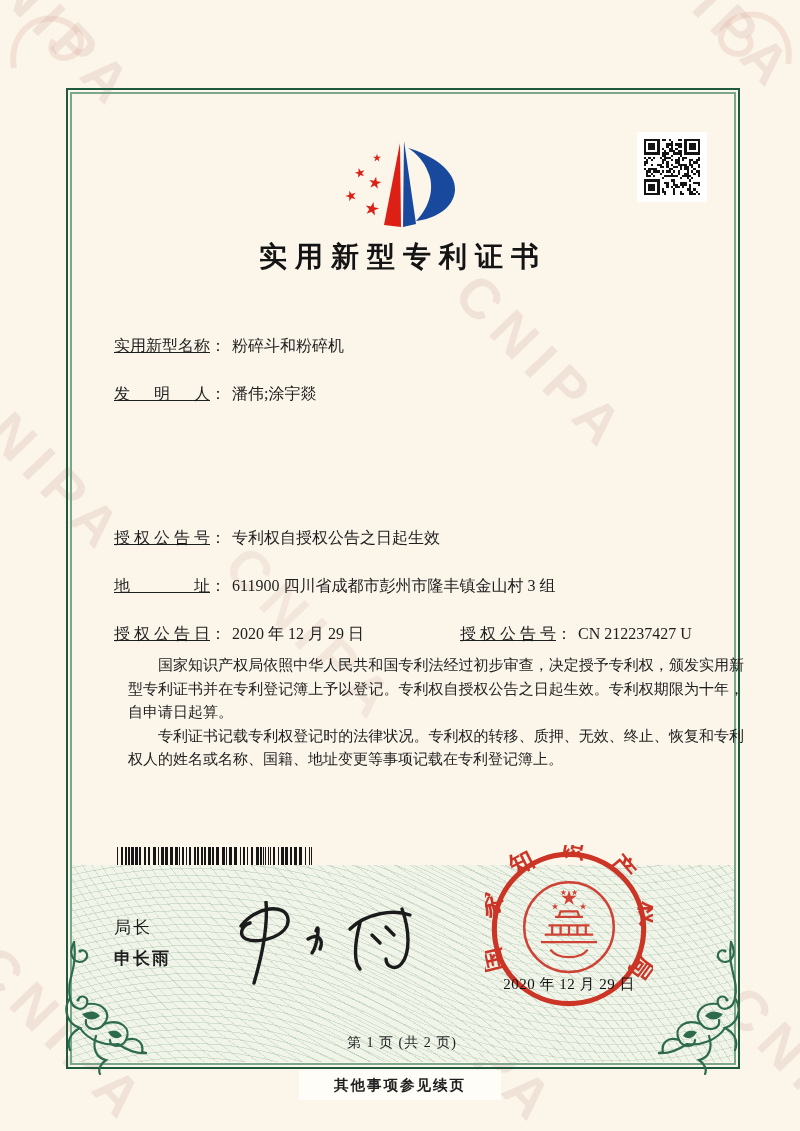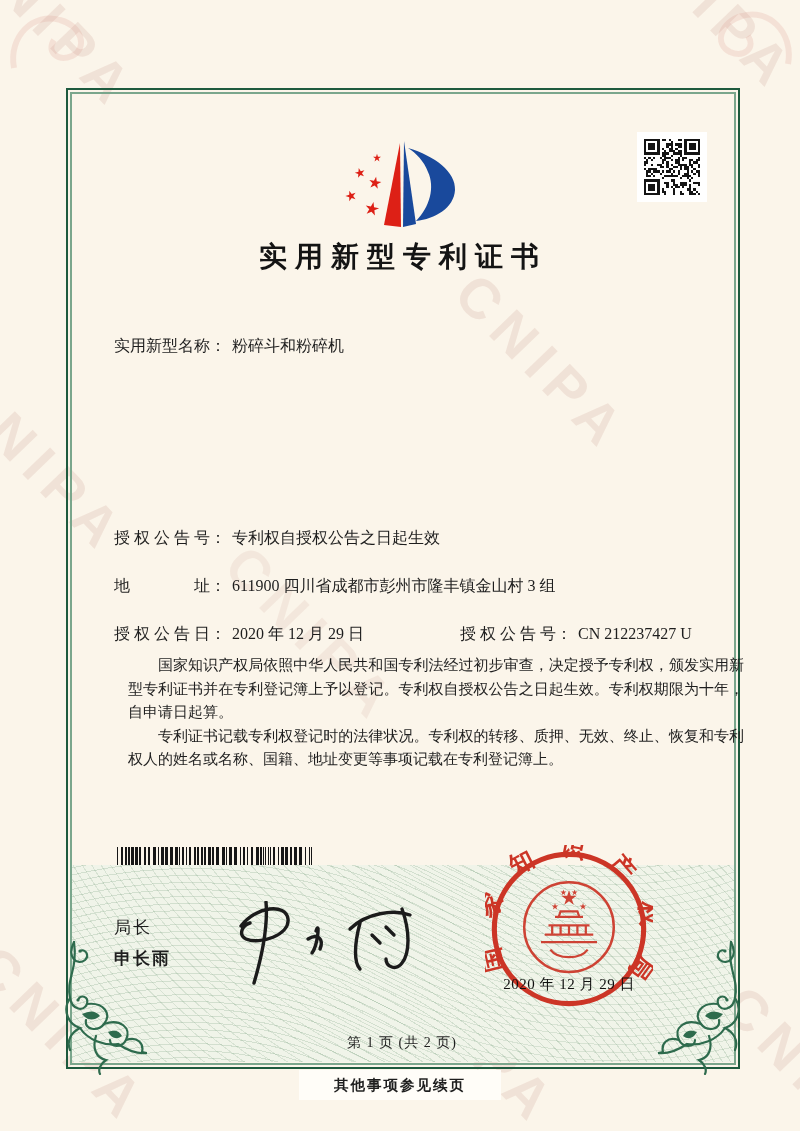--- a/index.html
+++ b/index.html
@@ -34,21 +34,21 @@
   .cert-no{position:absolute;left:104px;top:140px;font-size:16px;letter-spacing:3px;}
 
   .logo{position:absolute;left:334px;top:132px;width:132px;height:104px;}
   .qr-box{position:absolute;left:637px;top:132px;width:70px;height:70px;background:#fff;
           display:flex;align-items:center;justify-content:center;}
 
   .title{position:absolute;left:66px;top:238px;width:674px;text-align:center;
          font-size:28px;font-weight:700;letter-spacing:8px;color:#141414;font-family:Liberation Serif, serif;}
 
   .frow{position:absolute;left:114px;font-size:16px;white-space:nowrap;}
-  .flabel{display:inline-block;width:96px;text-align:justify;text-align-last:justify;vertical-align:bottom;}
+  .flabel{display:inline-block;width:96px;text-align:justify;text-align-last:justify;vertical-align:bottom;text-decoration:underline;}
   .fcolon{display:inline-block;margin-right:6px;}
   .pair2{position:absolute;left:346px;top:0;white-space:nowrap;}
 
   .paras{position:absolute;left:128px;top:655px;width:616px;font-size:15px;line-height:23.5px;
          text-align:justify;font-family:Liberation Mono, monospace;}
   .paras p{margin:0;text-indent:2em;}
 
   .barcode{position:absolute;left:115px;top:847px;width:206px;height:18px;z-index:5;}
   .barcode i{position:absolute;top:0;bottom:0;background:#161616;}
 
@@ -157,20 +157,23 @@
             <path fill-rule="evenodd" d="M0,0h7v7h-7z M1,1h5v5h-5z M2,2h3v3h-3z M18,0h7v7h-7z M19,1h5v5h-5z M20,2h3v3h-3z M0,18h7v7h-7z M1,19h5v5h-5z M2,20h3v3h-3z"></path>
             <path d="M8,0h1v1h-1zM9,0h1v1h-1zM11,0h1v1h-1zM15,0h1v1h-1zM16,0h1v1h-1zM12,1h1v1h-1zM10,2h1v1h-1zM11,2h1v1h-1zM12,2h1v1h-1zM14,2h1v1h-1zM15,2h1v1h-1zM16,2h1v1h-1zM10,3h1v1h-1zM12,3h1v1h-1zM15,3h1v1h-1zM16,3h1v1h-1zM8,4h1v1h-1zM11,4h1v1h-1zM12,4h1v1h-1zM14,4h1v1h-1zM9,5h1v1h-1zM11,5h1v1h-1zM12,5h1v1h-1zM13,5h1v1h-1zM15,5h1v1h-1zM16,5h1v1h-1zM8,6h1v1h-1zM9,6h1v1h-1zM10,6h1v1h-1zM13,6h1v1h-1zM14,6h1v1h-1zM15,6h1v1h-1zM16,6h1v1h-1zM8,7h1v1h-1zM9,7h1v1h-1zM12,7h1v1h-1zM16,7h1v1h-1zM0,8h1v1h-1zM2,8h1v1h-1zM4,8h1v1h-1zM7,8h1v1h-1zM9,8h1v1h-1zM10,8h1v1h-1zM11,8h1v1h-1zM15,8h1v1h-1zM17,8h1v1h-1zM18,8h1v1h-1zM24,8h1v1h-1zM1,9h1v1h-1zM3,9h1v1h-1zM8,9h1v1h-1zM9,9h1v1h-1zM12,9h1v1h-1zM14,9h1v1h-1zM15,9h1v1h-1zM17,9h1v1h-1zM20,9h1v1h-1zM21,9h1v1h-1zM23,9h1v1h-1zM24,9h1v1h-1zM0,10h1v1h-1zM1,10h1v1h-1zM8,10h1v1h-1zM10,10h1v1h-1zM14,10h1v1h-1zM15,10h1v1h-1zM20,10h1v1h-1zM22,10h1v1h-1zM23,10h1v1h-1zM0,11h1v1h-1zM3,11h1v1h-1zM6,11h1v1h-1zM7,11h1v1h-1zM10,11h1v1h-1zM12,11h1v1h-1zM15,11h1v1h-1zM16,11h1v1h-1zM17,11h1v1h-1zM18,11h1v1h-1zM20,11h1v1h-1zM21,11h1v1h-1zM24,11h1v1h-1zM7,12h1v1h-1zM8,12h1v1h-1zM10,12h1v1h-1zM13,12h1v1h-1zM14,12h1v1h-1zM16,12h1v1h-1zM18,12h1v1h-1zM19,12h1v1h-1zM21,12h1v1h-1zM24,12h1v1h-1zM0,13h1v1h-1zM2,13h1v1h-1zM3,13h1v1h-1zM4,13h1v1h-1zM5,13h1v1h-1zM11,13h1v1h-1zM12,13h1v1h-1zM16,13h1v1h-1zM18,13h1v1h-1zM19,13h1v1h-1zM22,13h1v1h-1zM1,14h1v1h-1zM2,14h1v1h-1zM4,14h1v1h-1zM5,14h1v1h-1zM6,14h1v1h-1zM8,14h1v1h-1zM10,14h1v1h-1zM11,14h1v1h-1zM13,14h1v1h-1zM15,14h1v1h-1zM19,14h1v1h-1zM21,14h1v1h-1zM23,14h1v1h-1zM24,14h1v1h-1zM1,15h1v1h-1zM3,15h1v1h-1zM7,15h1v1h-1zM12,15h1v1h-1zM15,15h1v1h-1zM18,15h1v1h-1zM19,15h1v1h-1zM22,15h1v1h-1zM24,15h1v1h-1zM1,16h1v1h-1zM2,16h1v1h-1zM4,16h1v1h-1zM9,16h1v1h-1zM10,16h1v1h-1zM11,16h1v1h-1zM12,16h1v1h-1zM13,16h1v1h-1zM14,16h1v1h-1zM17,16h1v1h-1zM18,16h1v1h-1zM19,16h1v1h-1zM20,16h1v1h-1zM24,16h1v1h-1zM8,17h1v1h-1zM16,17h1v1h-1zM19,17h1v1h-1zM21,17h1v1h-1zM12,18h1v1h-1zM13,18h1v1h-1zM20,18h1v1h-1zM9,19h1v1h-1zM10,19h1v1h-1zM13,19h1v1h-1zM16,19h1v1h-1zM17,19h1v1h-1zM18,19h1v1h-1zM22,19h1v1h-1zM23,19h1v1h-1zM24,19h1v1h-1zM10,20h1v1h-1zM13,20h1v1h-1zM14,20h1v1h-1zM16,20h1v1h-1zM17,20h1v1h-1zM18,20h1v1h-1zM20,20h1v1h-1zM24,20h1v1h-1zM10,21h1v1h-1zM12,21h1v1h-1zM14,21h1v1h-1zM15,21h1v1h-1zM17,21h1v1h-1zM20,21h1v1h-1zM8,22h1v1h-1zM13,22h1v1h-1zM19,22h1v1h-1zM20,22h1v1h-1zM22,22h1v1h-1zM8,23h1v1h-1zM9,23h1v1h-1zM13,23h1v1h-1zM16,23h1v1h-1zM20,23h1v1h-1zM21,23h1v1h-1zM23,23h1v1h-1zM9,24h1v1h-1zM13,24h1v1h-1zM16,24h1v1h-1zM17,24h1v1h-1zM20,24h1v1h-1zM21,24h1v1h-1zM22,24h1v1h-1zM24,24h1v1h-1z"></path>
           </g>
         </svg>
     </div>
 
     <div class="title">实用新型专利证书</div>
 
     <div class="frow" style="top:336px">
       <span class="flabel">实用新型名称</span><span class="fcolon">：</span><span class="fvalue">粉碎斗和粉碎机</span>
+    </div>
+    <div class="frow" style="top:384px">
+      <span class="flabel">发明人</span><span class="fcolon">：</span><span class="fvalue">潘伟;涂宇燚</span>
     </div>
     <div class="frow" style="top:528px">
       <span class="flabel">授权公告号</span><span class="fcolon">：</span><span class="fvalue">专利权自授权公告之日起生效</span>
     </div>
     <div class="frow" style="top:576px">
       <span class="flabel">地址</span><span class="fcolon">：</span><span class="fvalue">611900 四川省成都市彭州市隆丰镇金山村 3 组</span>
     </div>
     <div class="frow" style="top:624px">
       <span class="flabel">授权公告日</span><span class="fcolon">：</span><span class="fvalue">2020 年 12 月 29 日</span>
       <span class="pair2">

